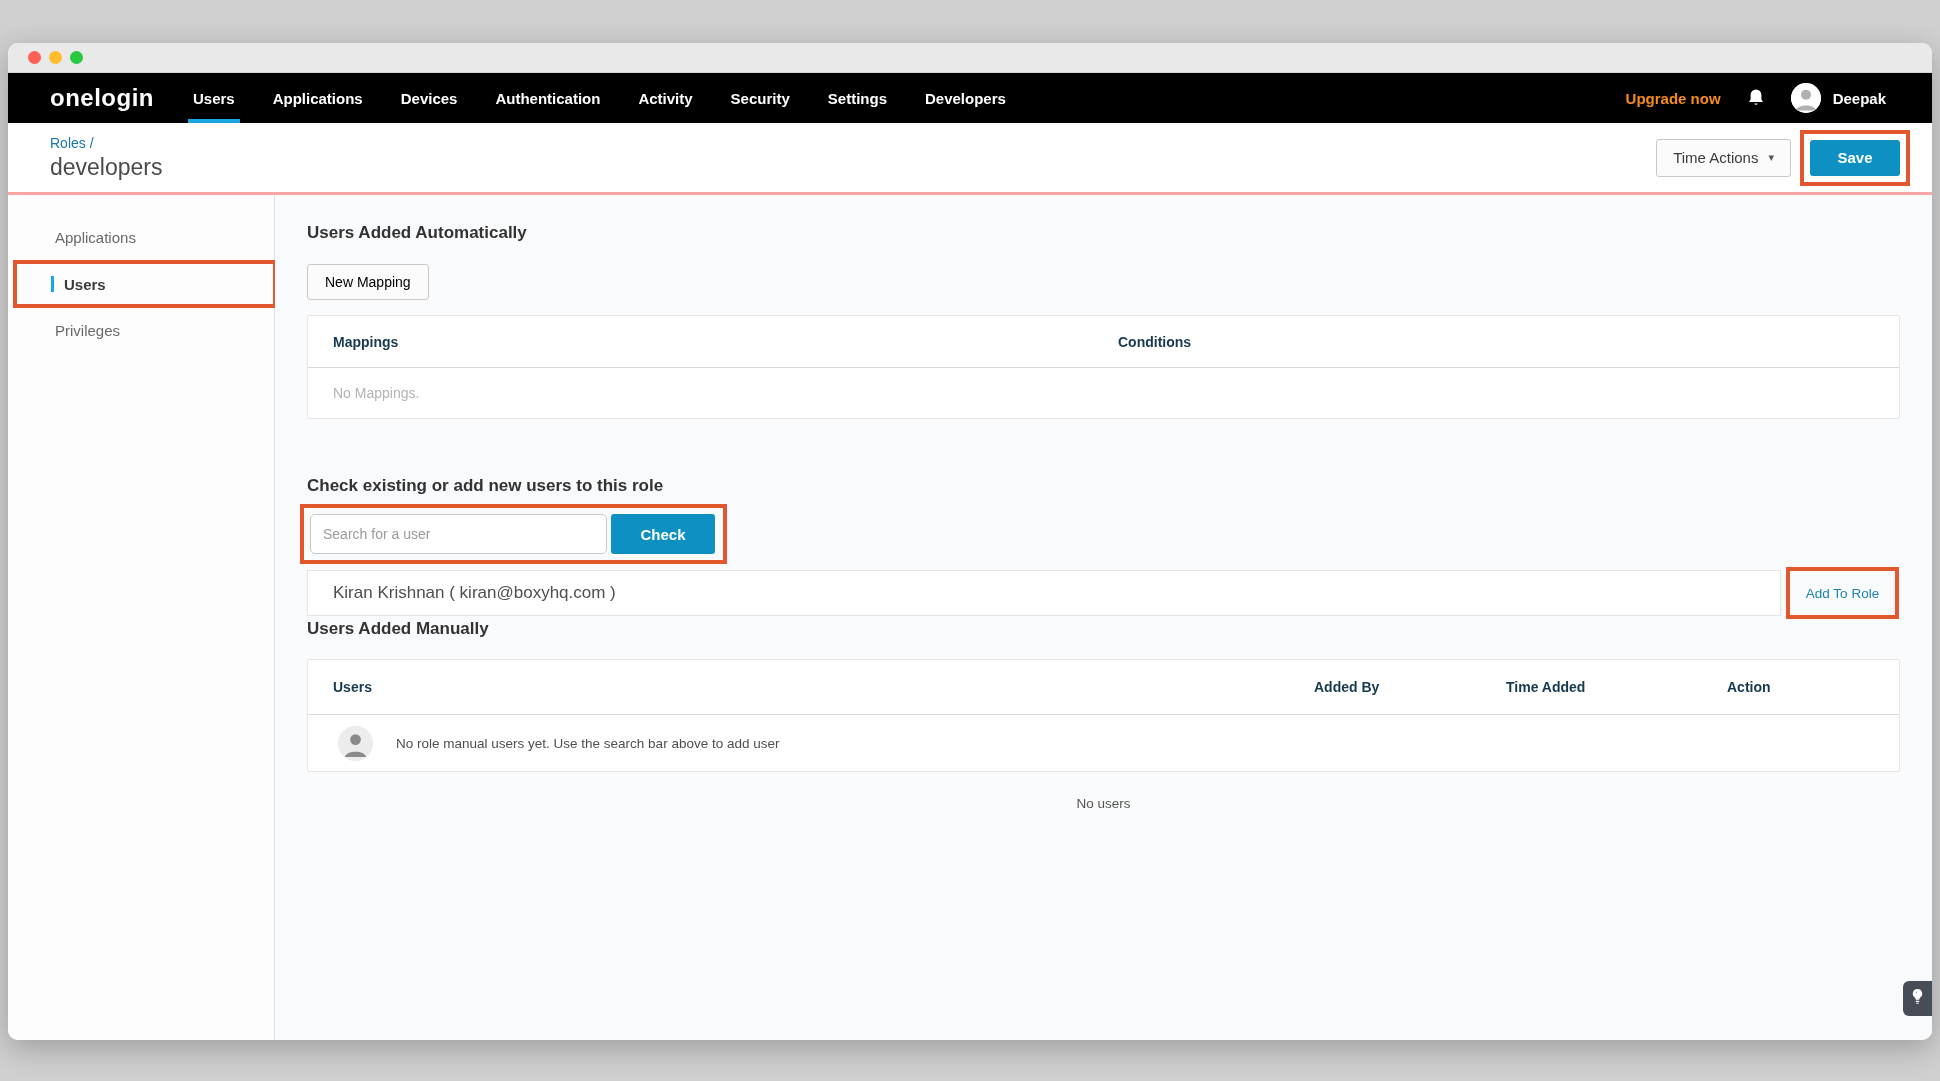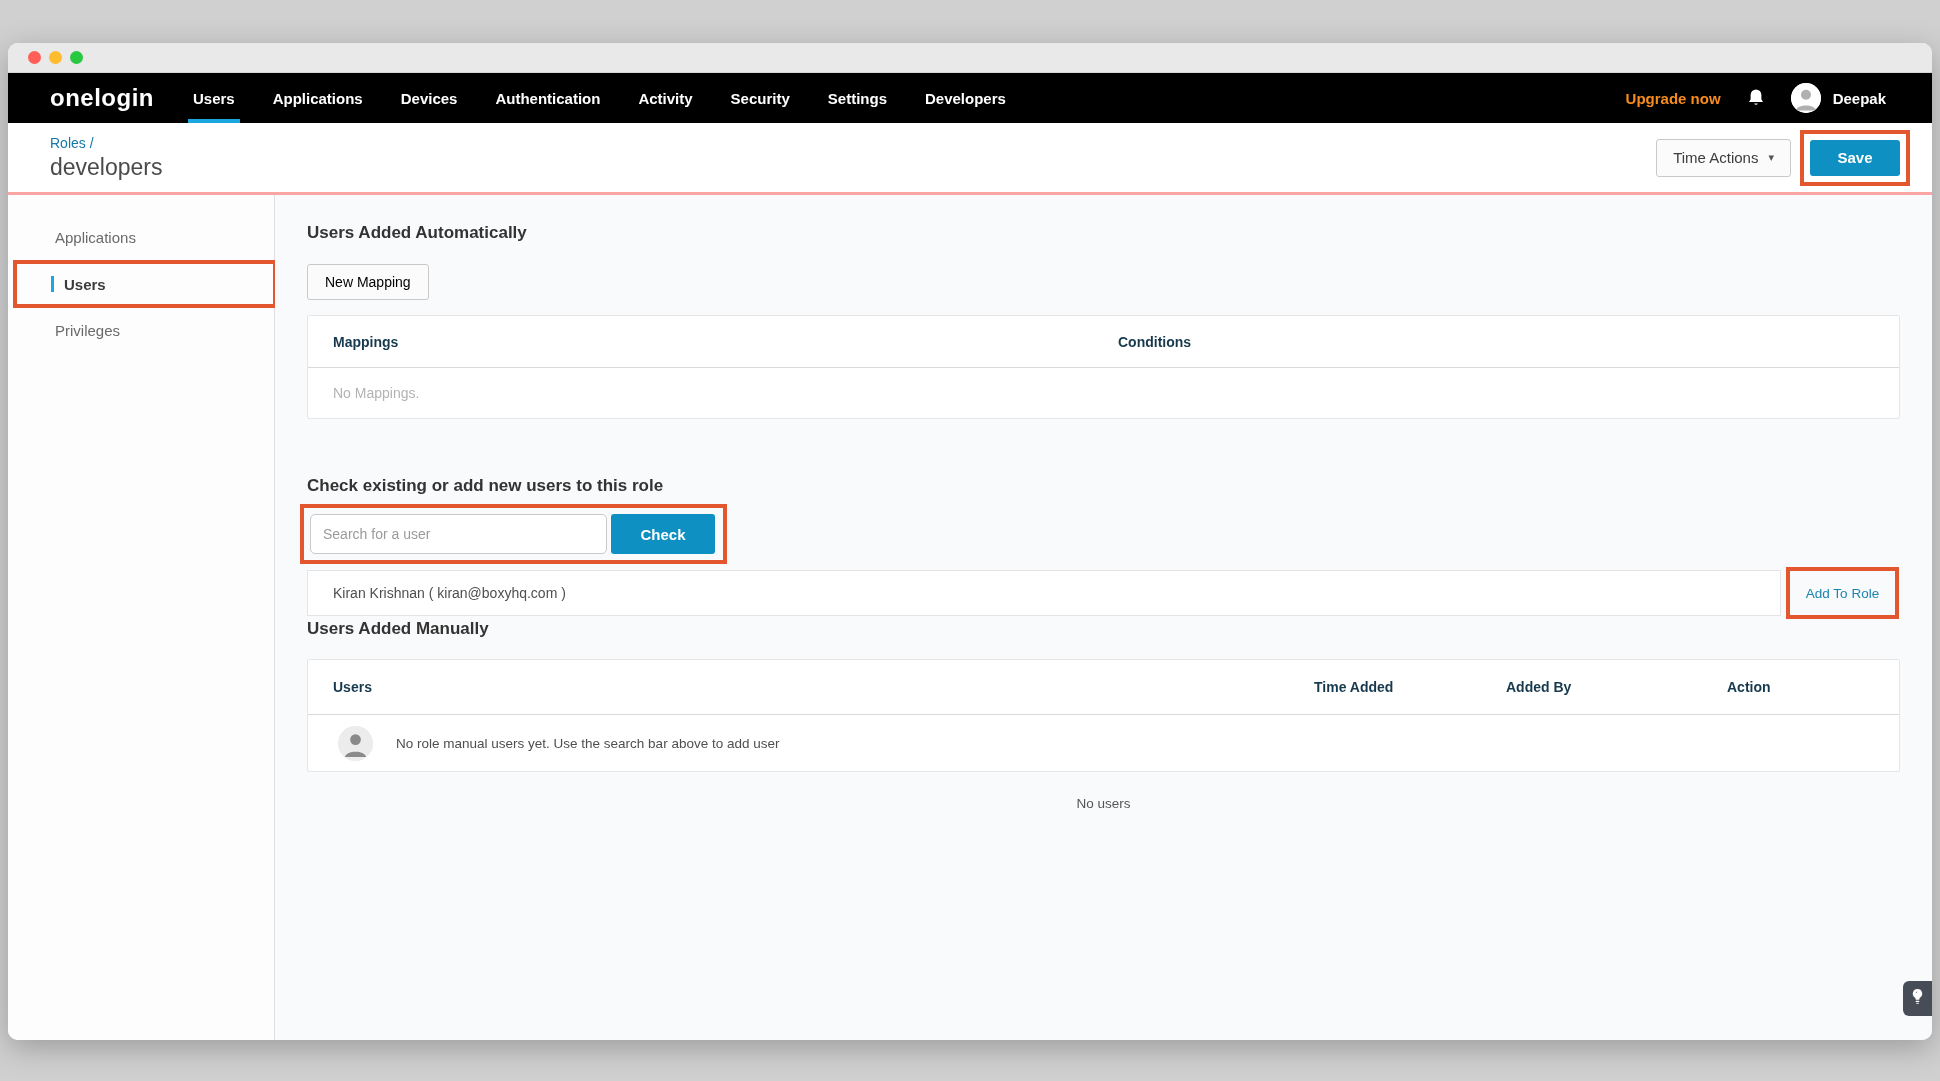--- a/index.html
+++ b/index.html
@@ -82,21 +82,21 @@
   .search-input { width:297px; height:40px; border:1px solid #c9c9c9; border-radius:5px;
                   padding:0 12px; font-size:14px; color:#333; background:#fff; font-family:inherit; }
   .search-input::placeholder { color:#9b9b9b; }
   .btn-check { width:104px; height:40px; margin-left:4px; background:#0e90c3; color:#fff;
                border:none; border-radius:3px; font-size:15px; font-weight:700; cursor:pointer;
                font-family:inherit; }
 
   .result-flex { display:flex; margin-top:3px; align-items:flex-start; }
   .result-row { width:1474px; height:46px; margin-top:3px; background:#fff;
                 border:1px solid #e4e4e4; display:flex; align-items:center; padding-left:25px;
-                font-size:14px; color:#4f4f4f; }
+                font-size:17px; color:#4f4f4f; }
   .addrole-annot { width:113px; height:52px; margin-left:5px; border:4px solid #e2572e;
                    display:flex; align-items:center; justify-content:center; }
   .addrole-link { color:#1d84ae; font-size:13.5px; cursor:pointer; }
 
   .manual-title { }
   .t2 { margin-top:20px; }
   .t2 .thead { grid-template-columns:1006px 192px 221px 1fr; height:55px; }
   .t2 .th:first-child { padding-left:25px; }
   .t2 .empty-row { height:56px; display:flex; align-items:center; padding-left:30px; gap:23px;
                    font-size:13.5px; color:#4f4f4f; }
@@ -210,22 +210,22 @@
         <div class="addrole-annot">
           <span class="addrole-link">Add To Role</span>
         </div>
       </div>
 
       <h2 class="section-title manual-title">Users Added Manually</h2>
 
       <div class="table t2">
         <div class="thead">
           <div class="th">Users</div>
+          <div class="th">Added By</div>
           <div class="th">Time Added</div>
-          <div class="th">Added By</div>
           <div class="th">Action</div>
         </div>
         <div class="empty-row">
           <span class="avatar-md">
             <svg width="35" height="35" viewBox="0 0 36 36">
                 <circle cx="18" cy="18" r="18" fill="#ececec"></circle>
                 <circle cx="18" cy="14" r="5.5" fill="#8a8a8a"></circle>
                 <path d="M7 32c1.5-7.5 20.5-7.5 22 0z" fill="#8a8a8a"></path>
               </svg>
           </span>

